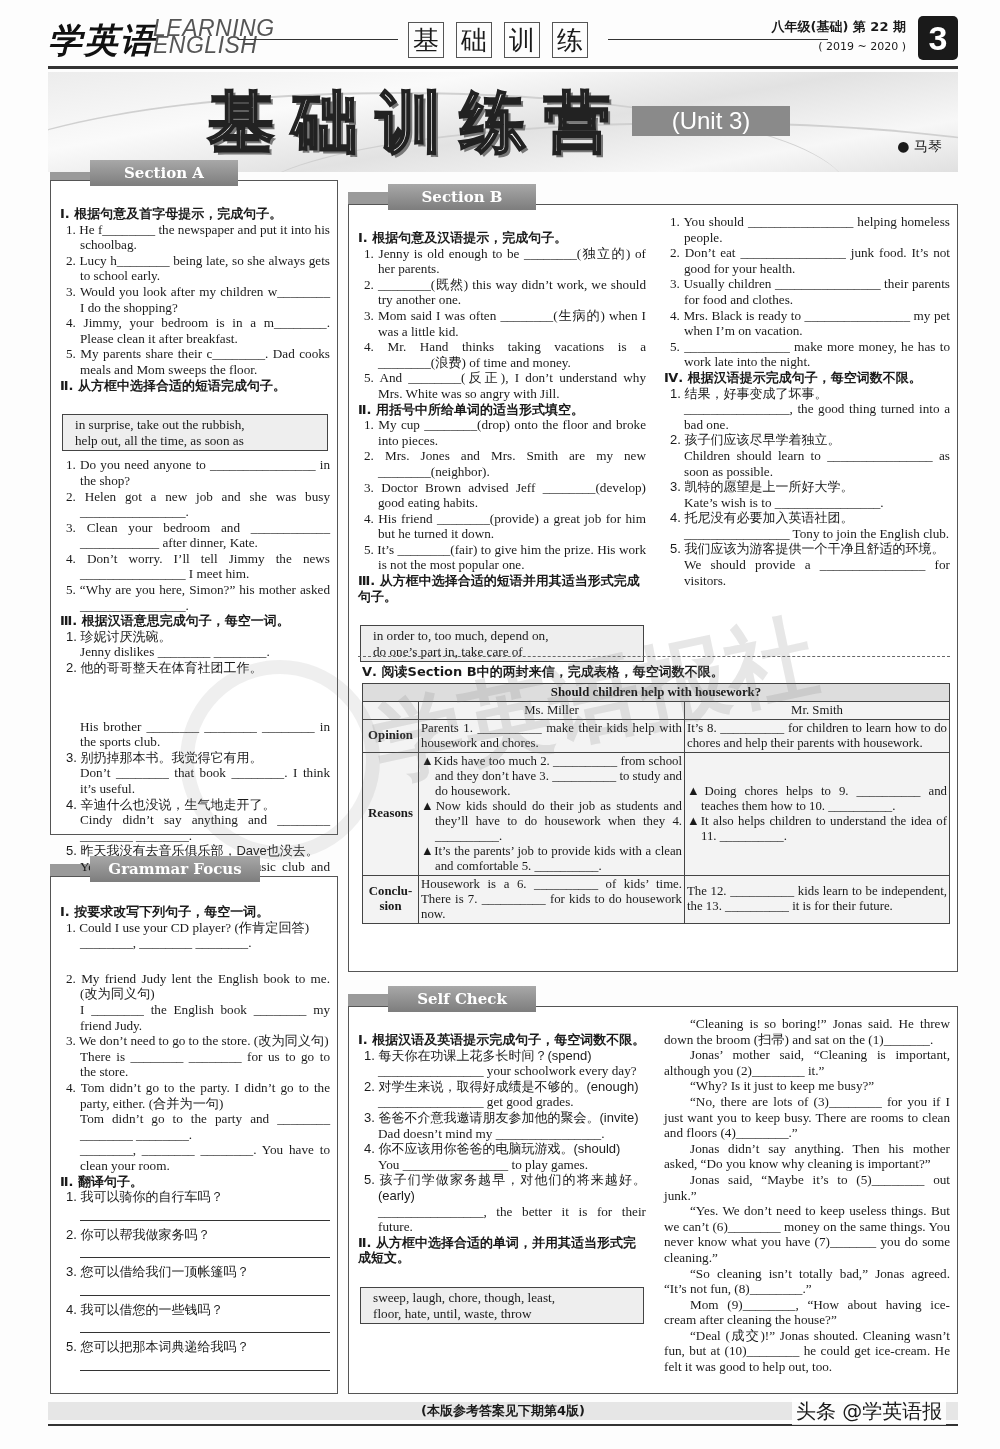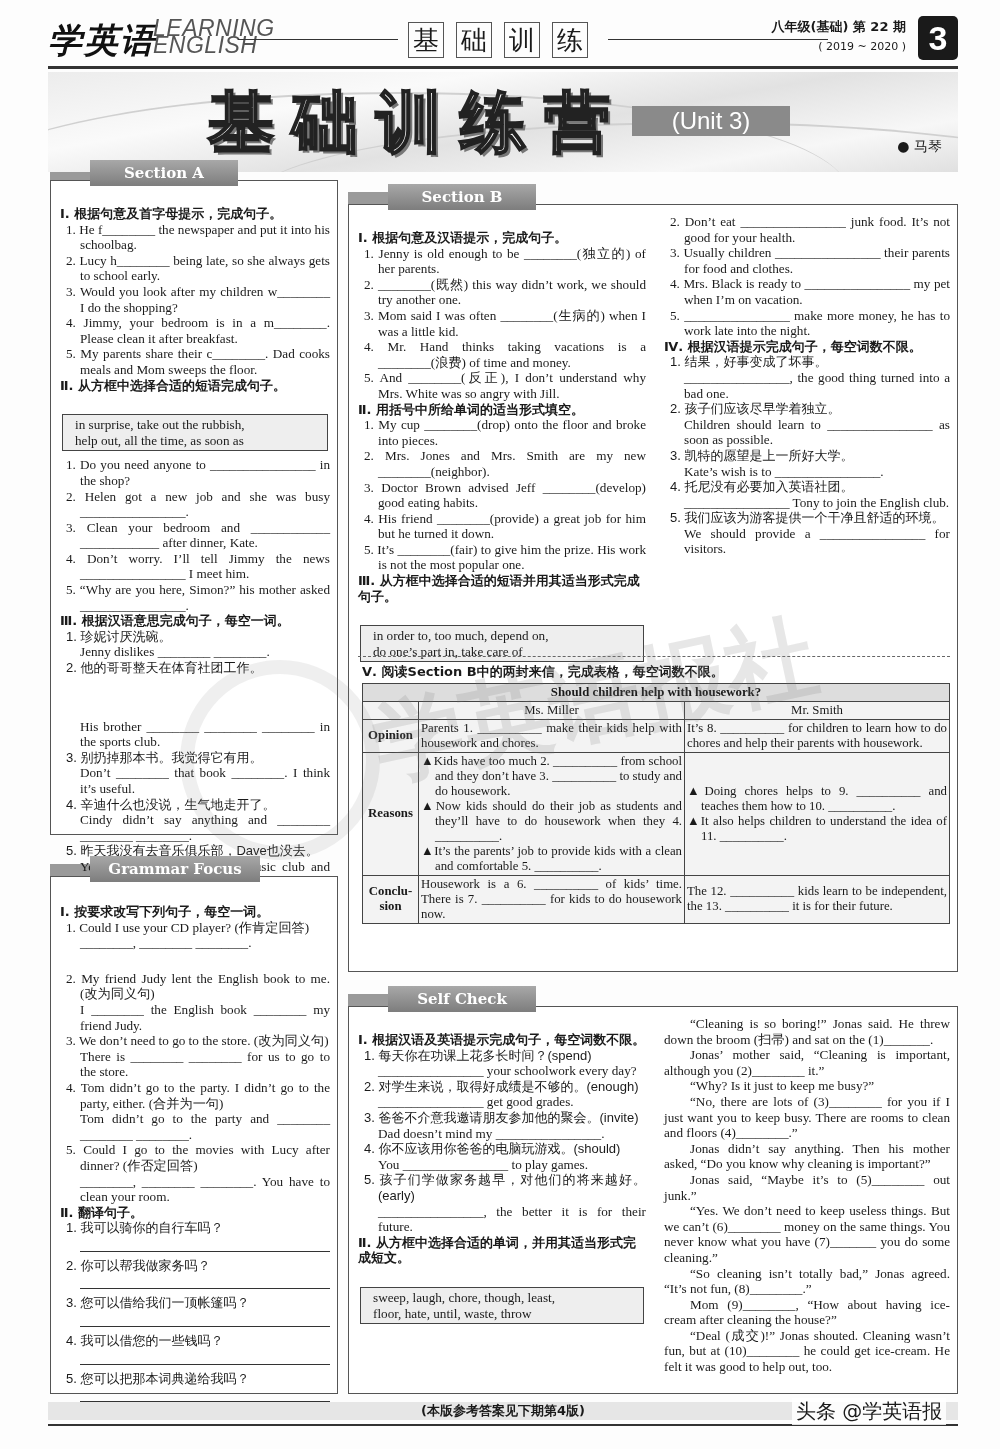--- a/index.html
+++ b/index.html
@@ -122,21 +122,20 @@
 <div class="col" style="left:60px;top:904px;width:270px;">
   <p class="h">Ⅰ. 按要求改写下列句子，每空一词。</p>
   <p class="item">1. Could I use your CD player? (作肯定回答)</p>
   <p class="item" style="padding-left:20px;text-indent:0;margin-bottom:20px;">________, ________ ________.</p>
   <p class="item">2. My friend Judy lent the English book to me. (改为同义句)</p>
   <p class="item" style="padding-left:20px;text-indent:0;">I ________ the English book ________ my friend Judy.</p>
   <p class="item">3. We don’t need to go to the store. (改为同义句)</p>
   <p class="item" style="padding-left:20px;text-indent:0;">There is ________ ________ for us to go to the store.</p>
   <p class="item">4. Tom didn’t go to the party. I didn’t go to the party, either. (合并为一句)</p>
   <p class="item" style="padding-left:20px;text-indent:0;">Tom didn’t go to the party and ________ ________ ________.</p>
-  <p class="item">5. Could I go to the movies with Lucy after dinner? (作否定回答)</p>
   <p class="item" style="padding-left:20px;text-indent:0;">________, ________ ________. You have to clean your room.</p>
   <p class="h">Ⅱ. 翻译句子。</p>
   <p class="item cn">1. 我可以骑你的自行车吗？</p>
   <div class="blank-line"></div>
   <p class="item cn">2. 你可以帮我做家务吗？</p>
   <div class="blank-line"></div>
   <p class="item cn">3. 您可以借给我们一顶帐篷吗？</p>
   <div class="blank-line"></div>
   <p class="item cn">4. 我可以借您的一些钱吗？</p>
   <div class="blank-line"></div>
@@ -159,20 +158,21 @@
   <p class="item">3. Doctor Brown advised Jeff ________(develop) good eating habits.</p>
   <p class="item">4. His friend ________(provide) a great job for him but he turned it down.</p>
   <p class="item">5. It’s ________(fair) to give him the prize. His work is not the most popular one.</p>
   <p class="h">Ⅲ. 从方框中选择合适的短语并用其适当形式完成句子。</p>
   <div class="box">
     <p>in order to, too much, depend on,</p>
     <p>do one’s part in, take care of</p>
   </div>
 </div>
 <div class="col" style="left:664px;top:214px;width:286px;">
+  <p class="item">1. You should ________________ helping homeless people.</p>
   <p class="item">2. Don’t eat ________________ junk food. It’s not good for your health.</p>
   <p class="item">3. Usually children ________________ their parents for food and clothes.</p>
   <p class="item">4. Mrs. Black is ready to ________________ my pet when I’m on vacation.</p>
   <p class="item">5. ________________ make more money, he has to work late into the night.</p>
   <p class="h">Ⅳ. 根据汉语提示完成句子，每空词数不限。</p>
   <p class="item cn">1. 结果，好事变成了坏事。</p>
   <p class="item" style="padding-left:20px;text-indent:0;">________________, the good thing turned into a bad one.</p>
   <p class="item cn">2. 孩子们应该尽早学着独立。</p>
   <p class="item" style="padding-left:20px;text-indent:0;">Children should learn to ________________ as soon as possible.</p>
   <p class="item cn">3. 凯特的愿望是上一所好大学。</p>

